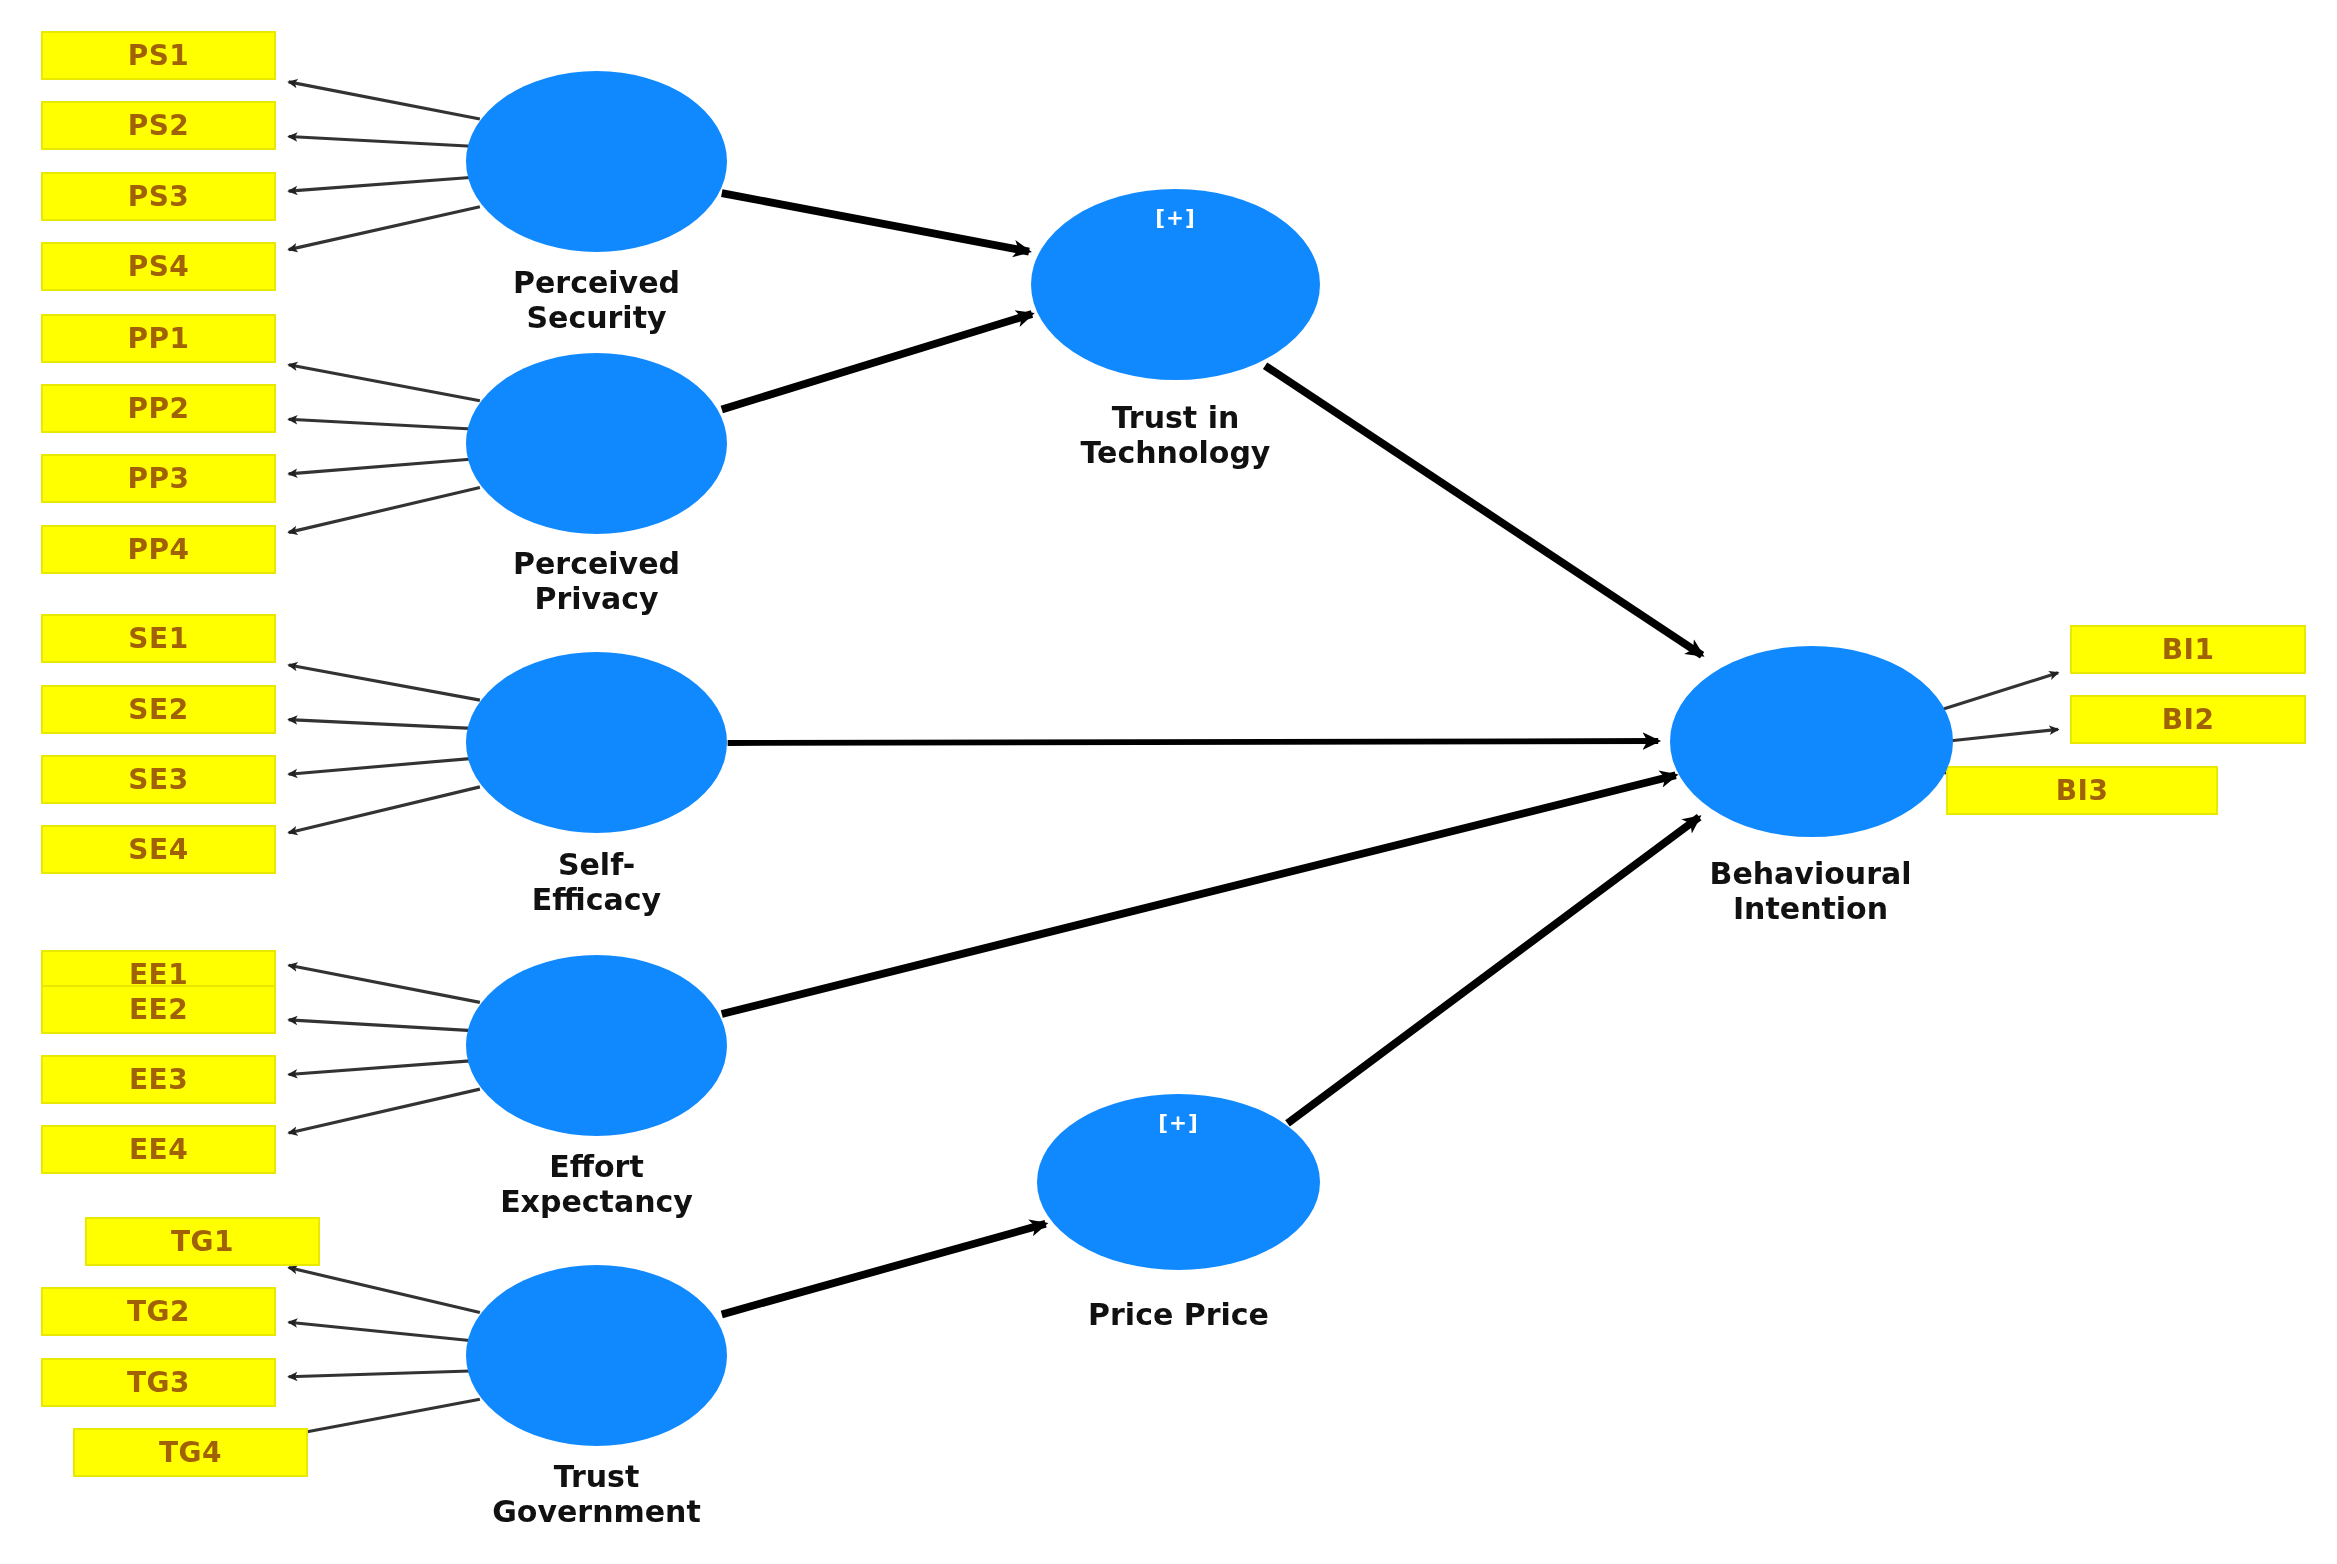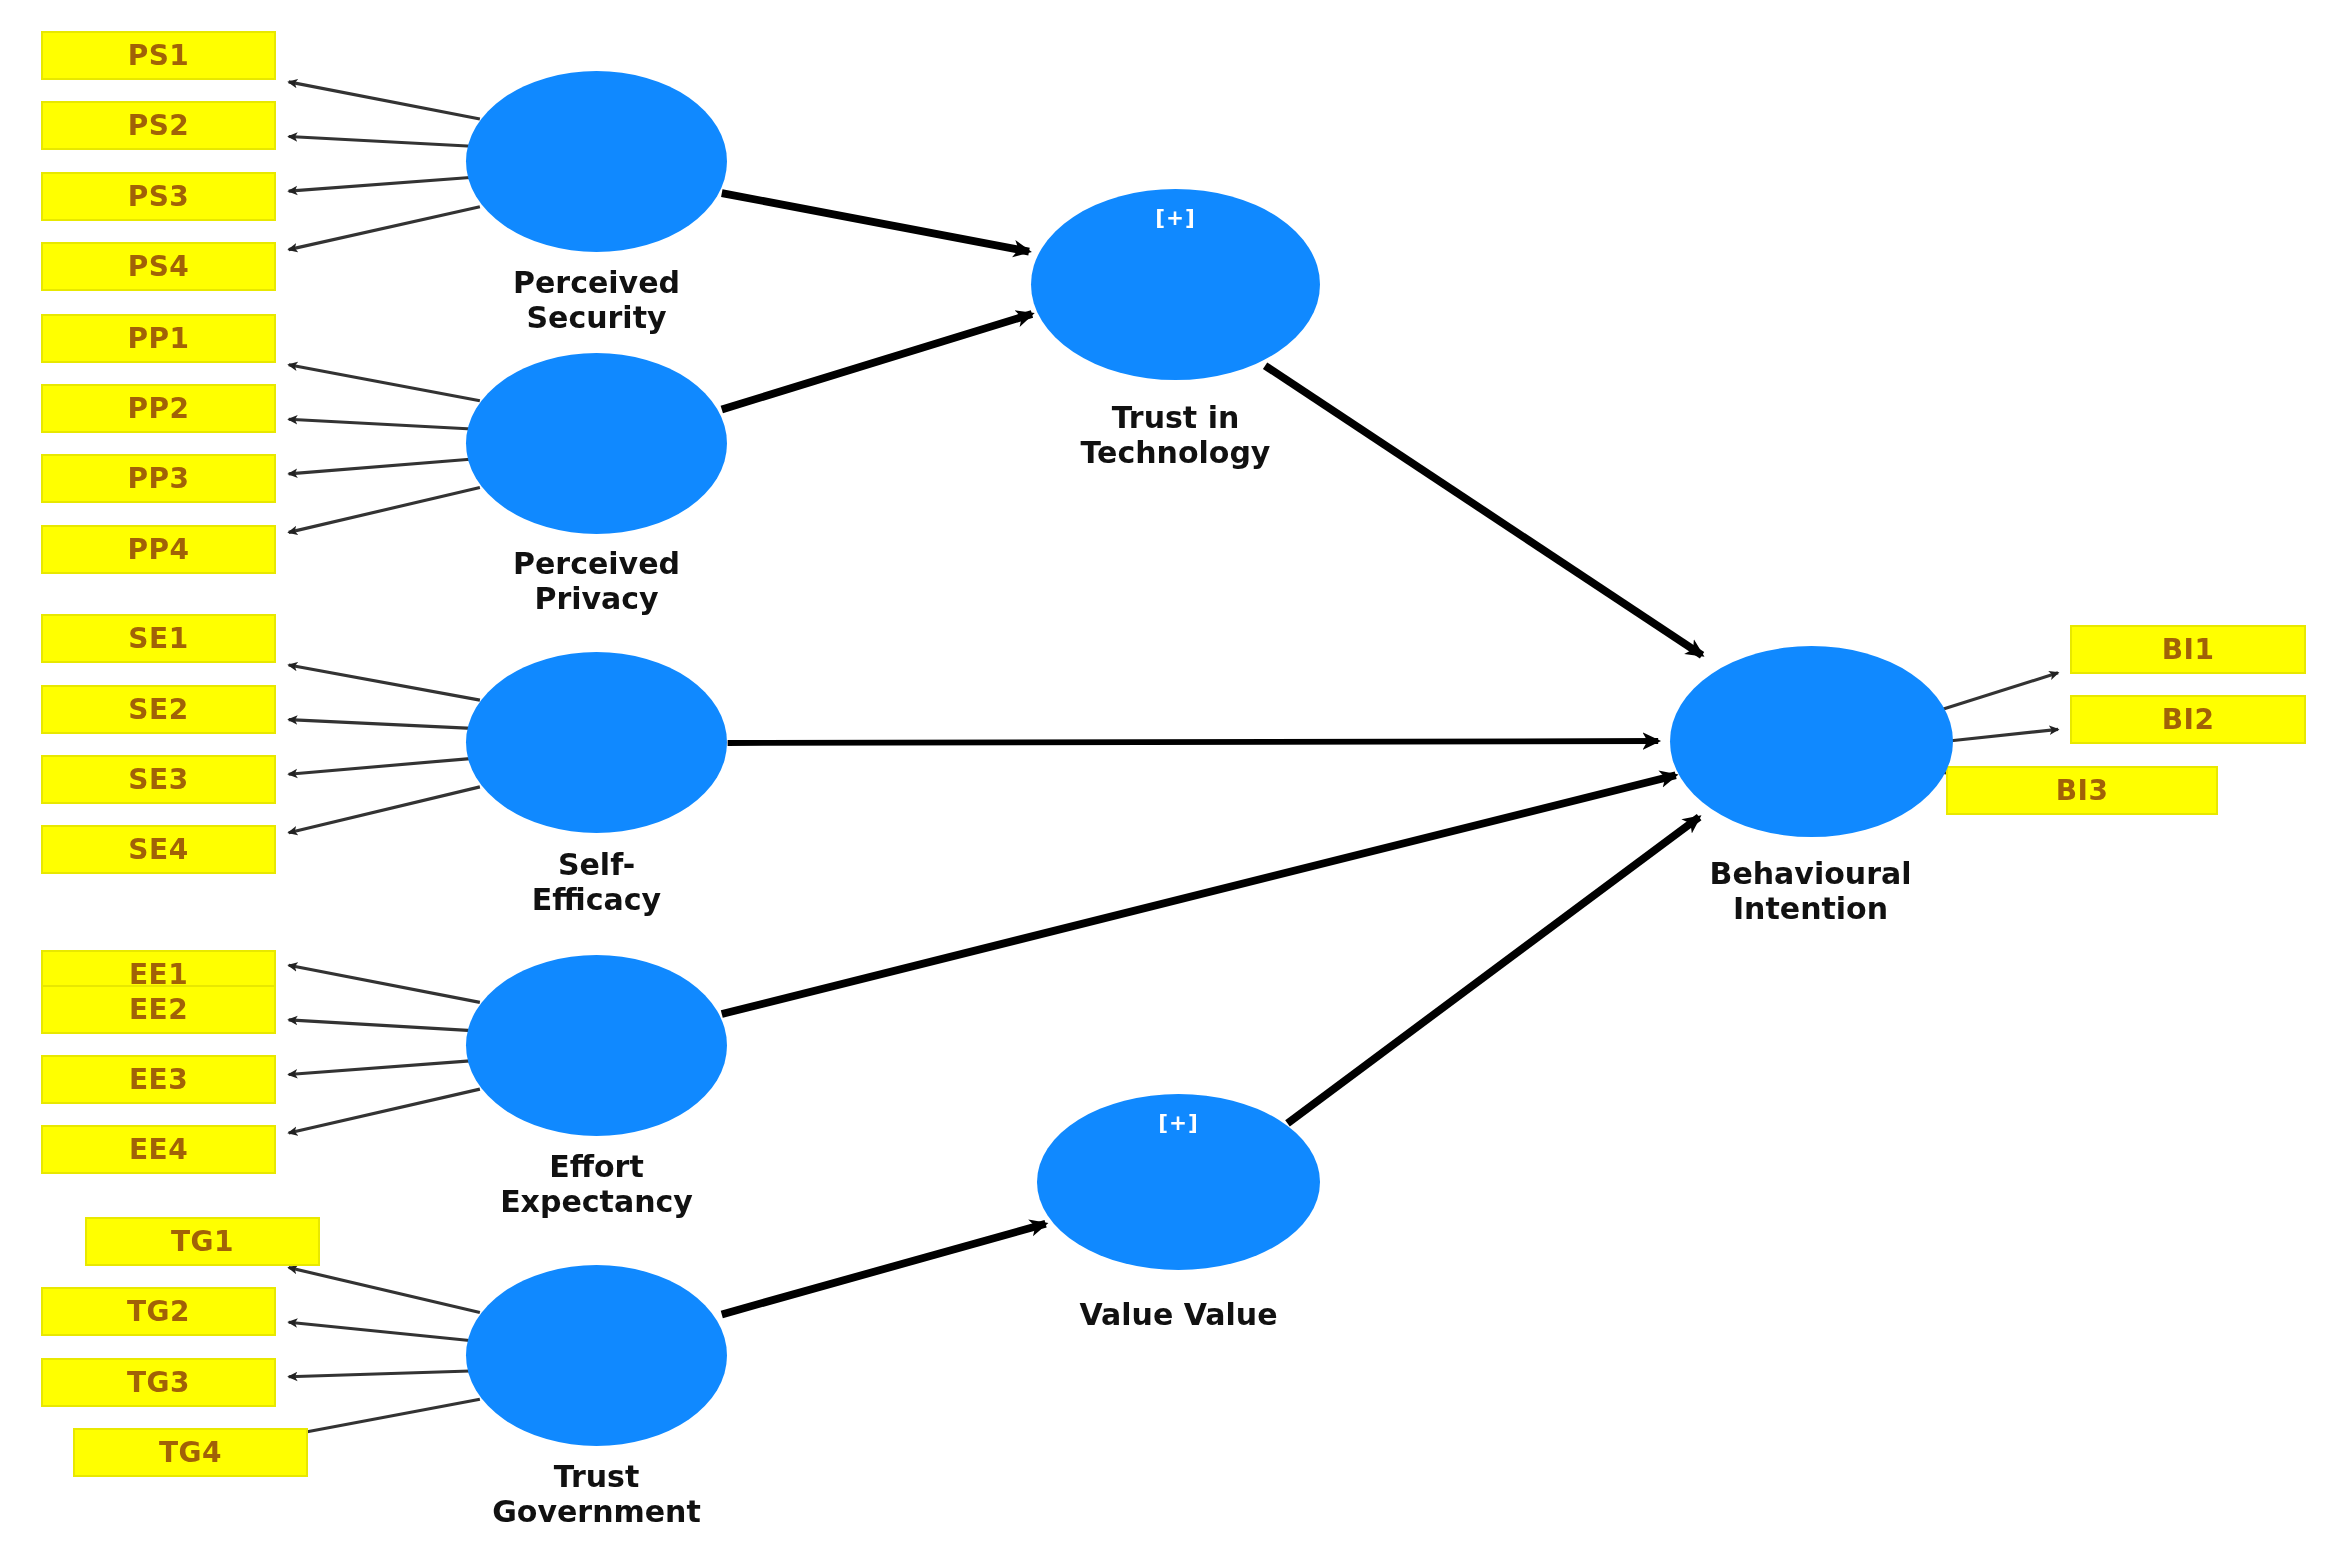--- a/index.html
+++ b/index.html
@@ -170,20 +170,20 @@
 Efficacy</div>
       <div class="construct" style="left: 466px; top: 955px; width: 261px; height: 181px;"></div>
       <div class="construct-label" style="left: 382px; top: 1149px; width: 429px;">Effort
 Expectancy</div>
       <div class="construct" style="left: 466px; top: 1265px; width: 261px; height: 181px;"></div>
       <div class="construct-label" style="left: 382px; top: 1459px; width: 429px;">Trust
 Government</div>
       <div class="construct" style="left: 1037px; top: 1094px; width: 283px; height: 176px;">
         <span class="plus-mark">[+]</span>
       </div>
-      <div class="construct-label" style="left: 964px; top: 1297px; width: 429px;">Value Value</div>
+      <div class="construct-label" style="left: 964px; top: 1297px; width: 429px;">Price Price</div>
       <div class="construct" style="left: 1670px; top: 646px; width: 283px; height: 191px;"></div>
       <div class="construct-label" style="left: 1596px; top: 856px; width: 429px;">Behavioural
 Intention</div>
     </div>
 
 </div>
 
 
 </body></html>

